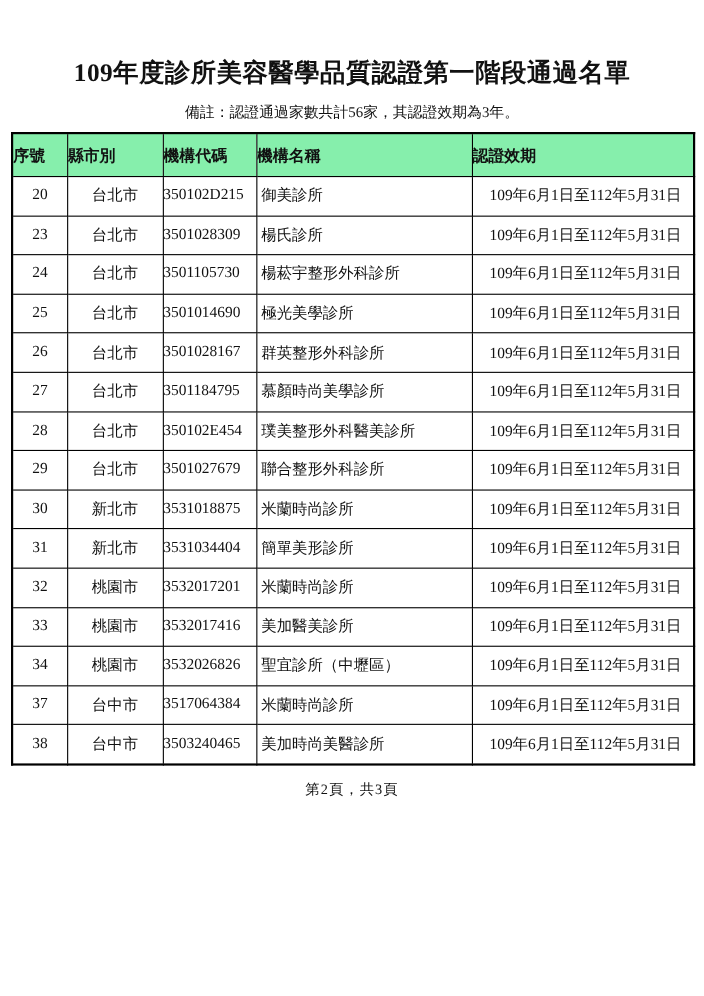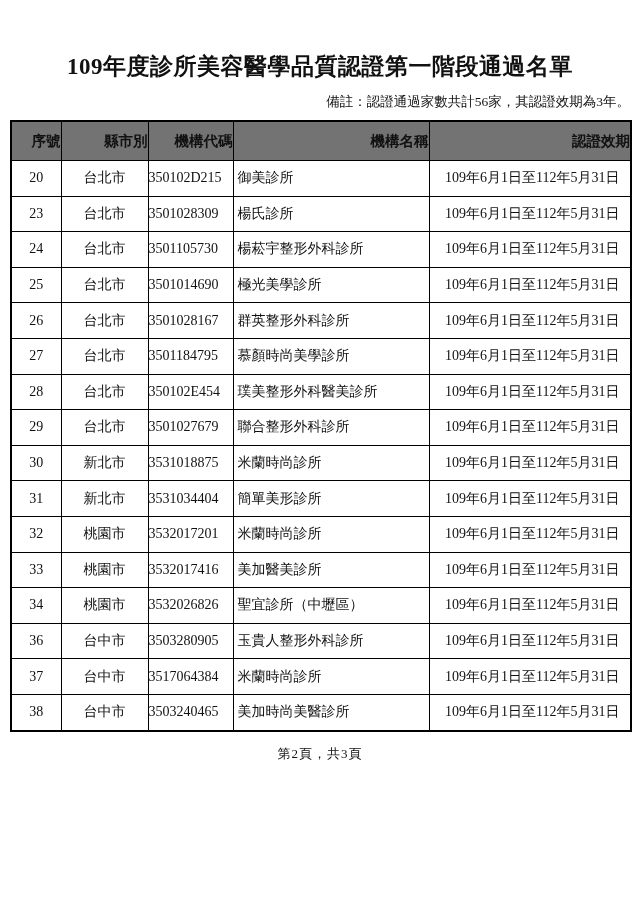--- a/index.html
+++ b/index.html
@@ -22,40 +22,40 @@
     text-align: center;
     font-size: 23px;
     font-weight: bold;
     letter-spacing: 0.5px;
     line-height: 30px;
   }
   .doc-note {
     margin: 11px 10px 0 10px;
     font-size: 13.5px;
     line-height: 18px;
-    text-align: right;
+    text-align: center;
   }
   table.cert-table {
     margin: 9px 10px 0 10px;
     width: 620px;
     border-collapse: collapse;
     table-layout: fixed;
     border: 2px solid #000000;
   }
   .cert-table th, .cert-table td {
     border: 1px solid #000000;
     font-weight: normal;
     overflow: hidden;
     white-space: nowrap;
   }
   .cert-table thead th {
-    background: #737373;
+    background: #86efac;
     font-weight: bold;
     font-size: 14.5px;
-    text-align: right;
+    text-align: left;
     height: 38px;
     padding: 0;
   }
   .cert-table tbody td {
     height: 34.6px;
     font-size: 14px;
     padding: 0;
   }
   .col-seq   { width: 50px; }
   .col-county{ width: 87px; }
@@ -186,27 +186,20 @@
           <td class="cell-valid">109年6月1日至112年5月31日</td>
         </tr>
         <tr>
           <td class="cell-seq">34</td>
           <td class="cell-county">桃園市</td>
           <td class="cell-code">3532026826</td>
           <td class="cell-name">聖宜診所（中壢區）</td>
           <td class="cell-valid">109年6月1日至112年5月31日</td>
         </tr>
         <tr>
-          <td class="cell-seq">36</td>
-          <td class="cell-county">台中市</td>
-          <td class="cell-code">3503280905</td>
-          <td class="cell-name">玉貴人整形外科診所</td>
-          <td class="cell-valid">109年6月1日至112年5月31日</td>
-        </tr>
-        <tr>
           <td class="cell-seq">37</td>
           <td class="cell-county">台中市</td>
           <td class="cell-code">3517064384</td>
           <td class="cell-name">米蘭時尚診所</td>
           <td class="cell-valid">109年6月1日至112年5月31日</td>
         </tr>
         <tr>
           <td class="cell-seq">38</td>
           <td class="cell-county">台中市</td>
           <td class="cell-code">3503240465</td>

